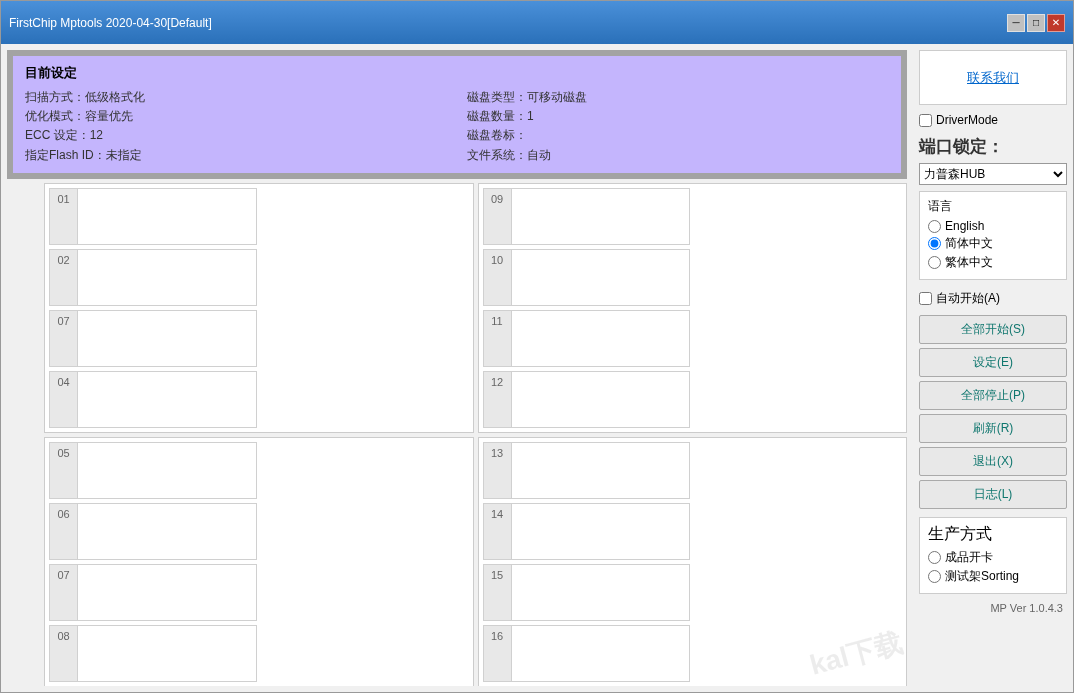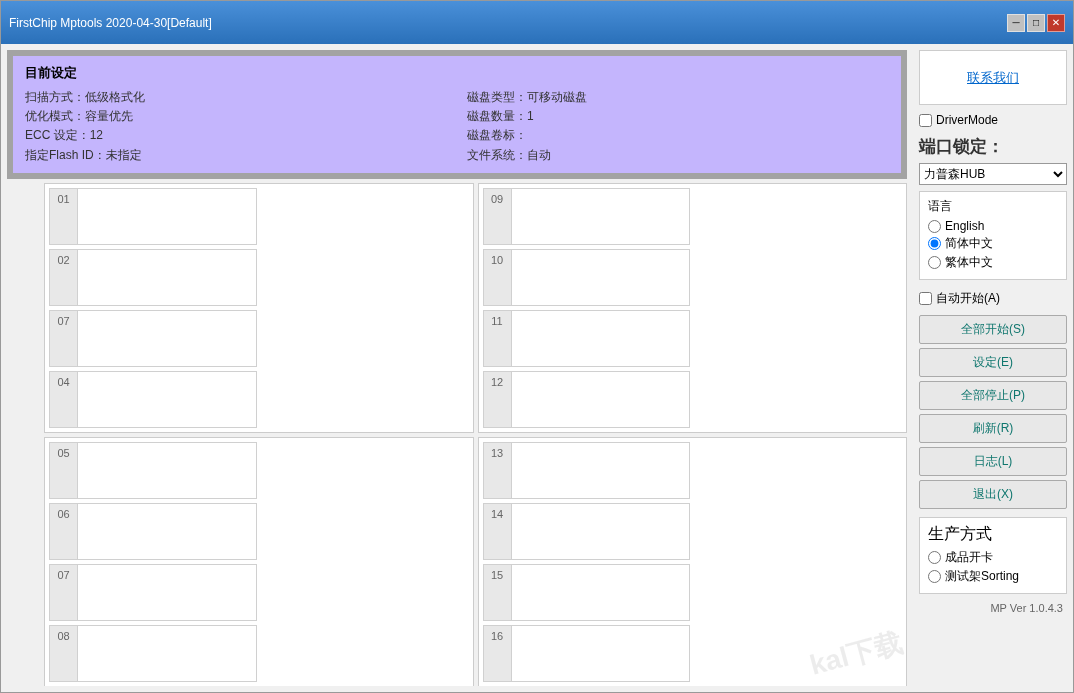--- a/index.html
+++ b/index.html
@@ -412,22 +412,22 @@
       <div class="auto-start">
         <input type="checkbox" style="">
         <span>自动开始(A)</span>
       </div>
 
       <div style="display:flex;flex-direction:column;gap:4px;">
         <button class="action-btn">全部开始(S)</button>
         <button class="action-btn">设定(E)</button>
         <button class="action-btn">全部停止(P)</button>
         <button class="action-btn">刷新(R)</button>
+        <button class="action-btn">退出(X)</button>
         <button class="action-btn">日志(L)</button>
-        <button class="action-btn">退出(X)</button>
       </div>
 
       <div class="production-group">
         <div class="production-title">生产方式</div>
         <div class="radio-option">
           <input type="radio" name="production" value="finished" style="">
           <span>成品开卡</span>
         </div>
         <div class="radio-option">
           <input type="radio" name="production" value="test" style="">

